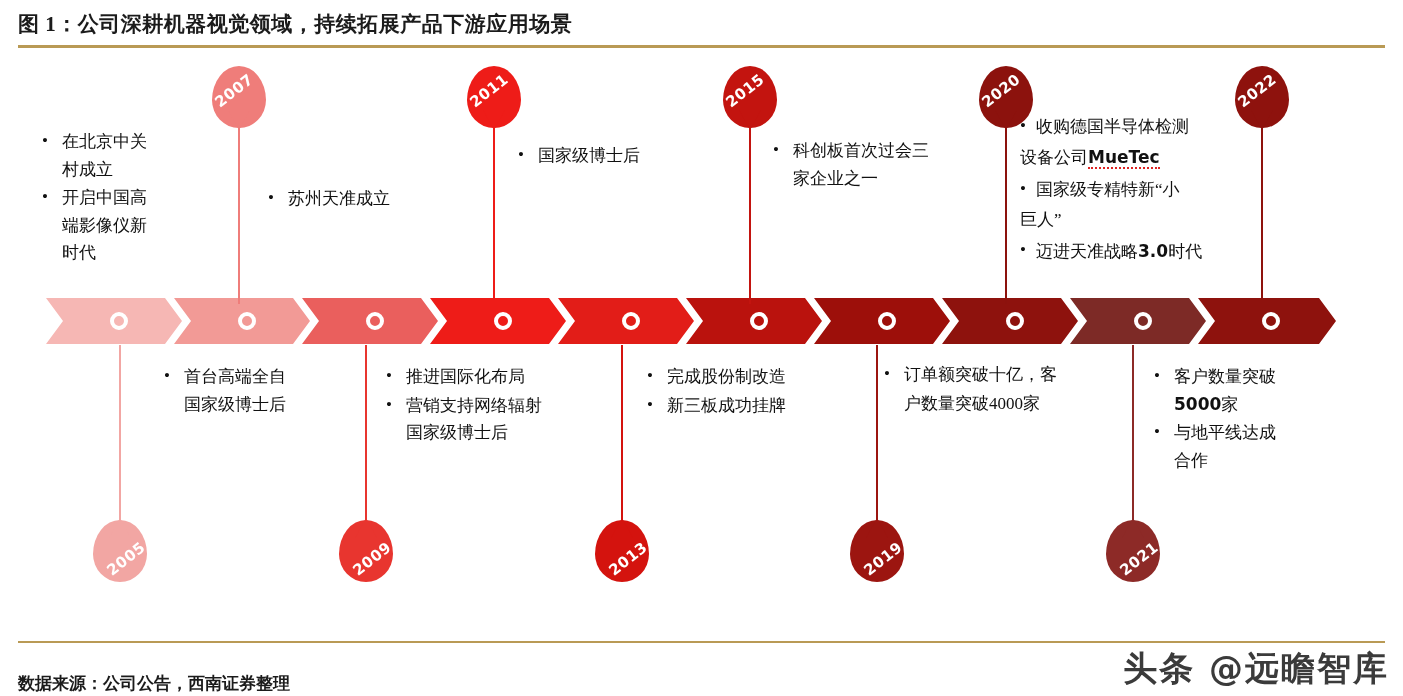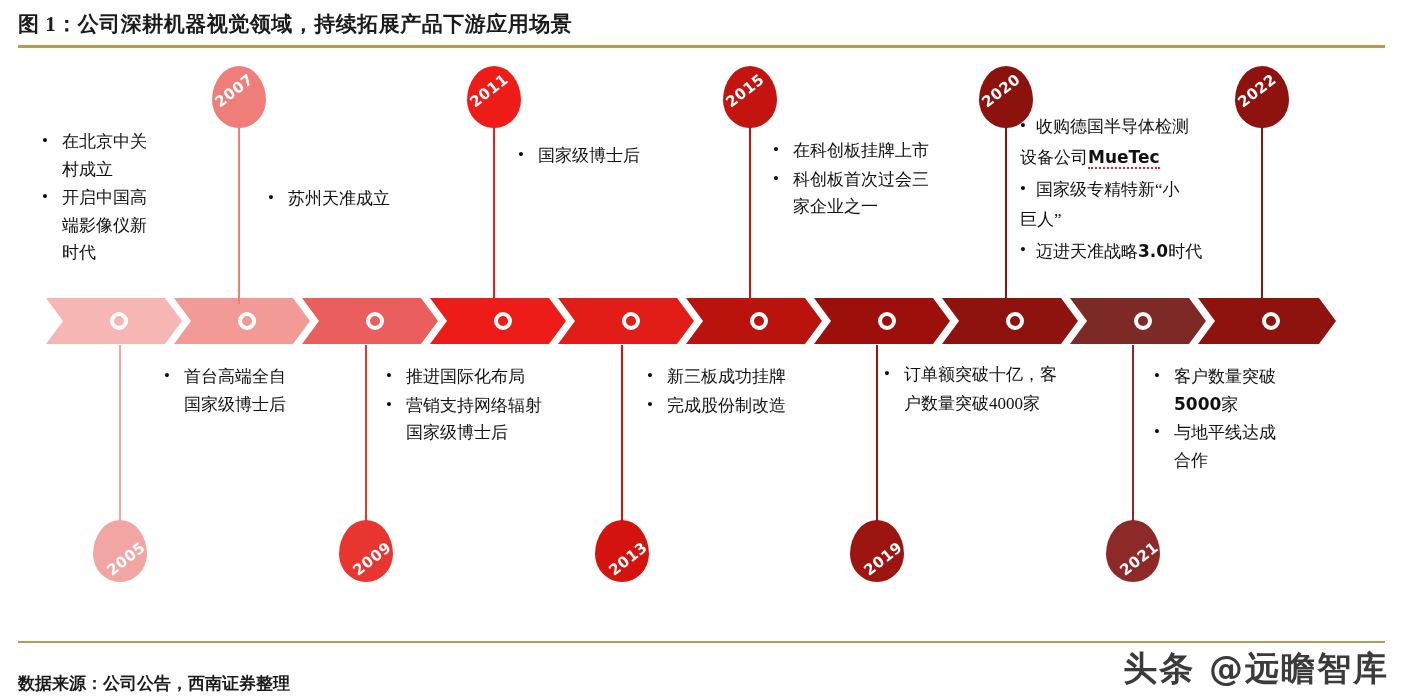--- a/index.html
+++ b/index.html
@@ -229,23 +229,20 @@
   <ul>
     <li>
       <span>国家级博士后</span>
     </li>
   </ul>
 </div>
 
 <div class="evt" style="left:767px;top:137px;width:222px;">
   <ul>
     <li>
-      <span>在科创板挂牌上市</span>
-    </li>
-    <li>
       <span>科创板首次过会三</span><br>
       <span>家企业之一</span>
     </li>
   </ul>
 </div>
 
 <div class="evt tight" style="left:1020px;top:112px;width:225px;line-height:1.78;">
   <ul>
     <li>
       <span>收购德国半导体检测</span><br>
@@ -280,24 +277,24 @@
     <li>
       <span>营销支持网络辐射</span><br>
       <span>国家级博士后</span>
     </li>
   </ul>
 </div>
 
 <div class="evt" style="left:641px;top:363px;width:215px;">
   <ul>
     <li>
+      <span>完成股份制改造</span>
+    </li>
+    <li>
       <span>新三板成功挂牌</span>
-    </li>
-    <li>
-      <span>完成股份制改造</span>
     </li>
   </ul>
 </div>
 
 <div class="evt" style="left:878px;top:360px;width:235px;line-height:1.72;">
   <ul>
     <li>
       <span>订单额突破十亿，客</span><br>
       <span>户数量突破4000家</span>
     </li>

